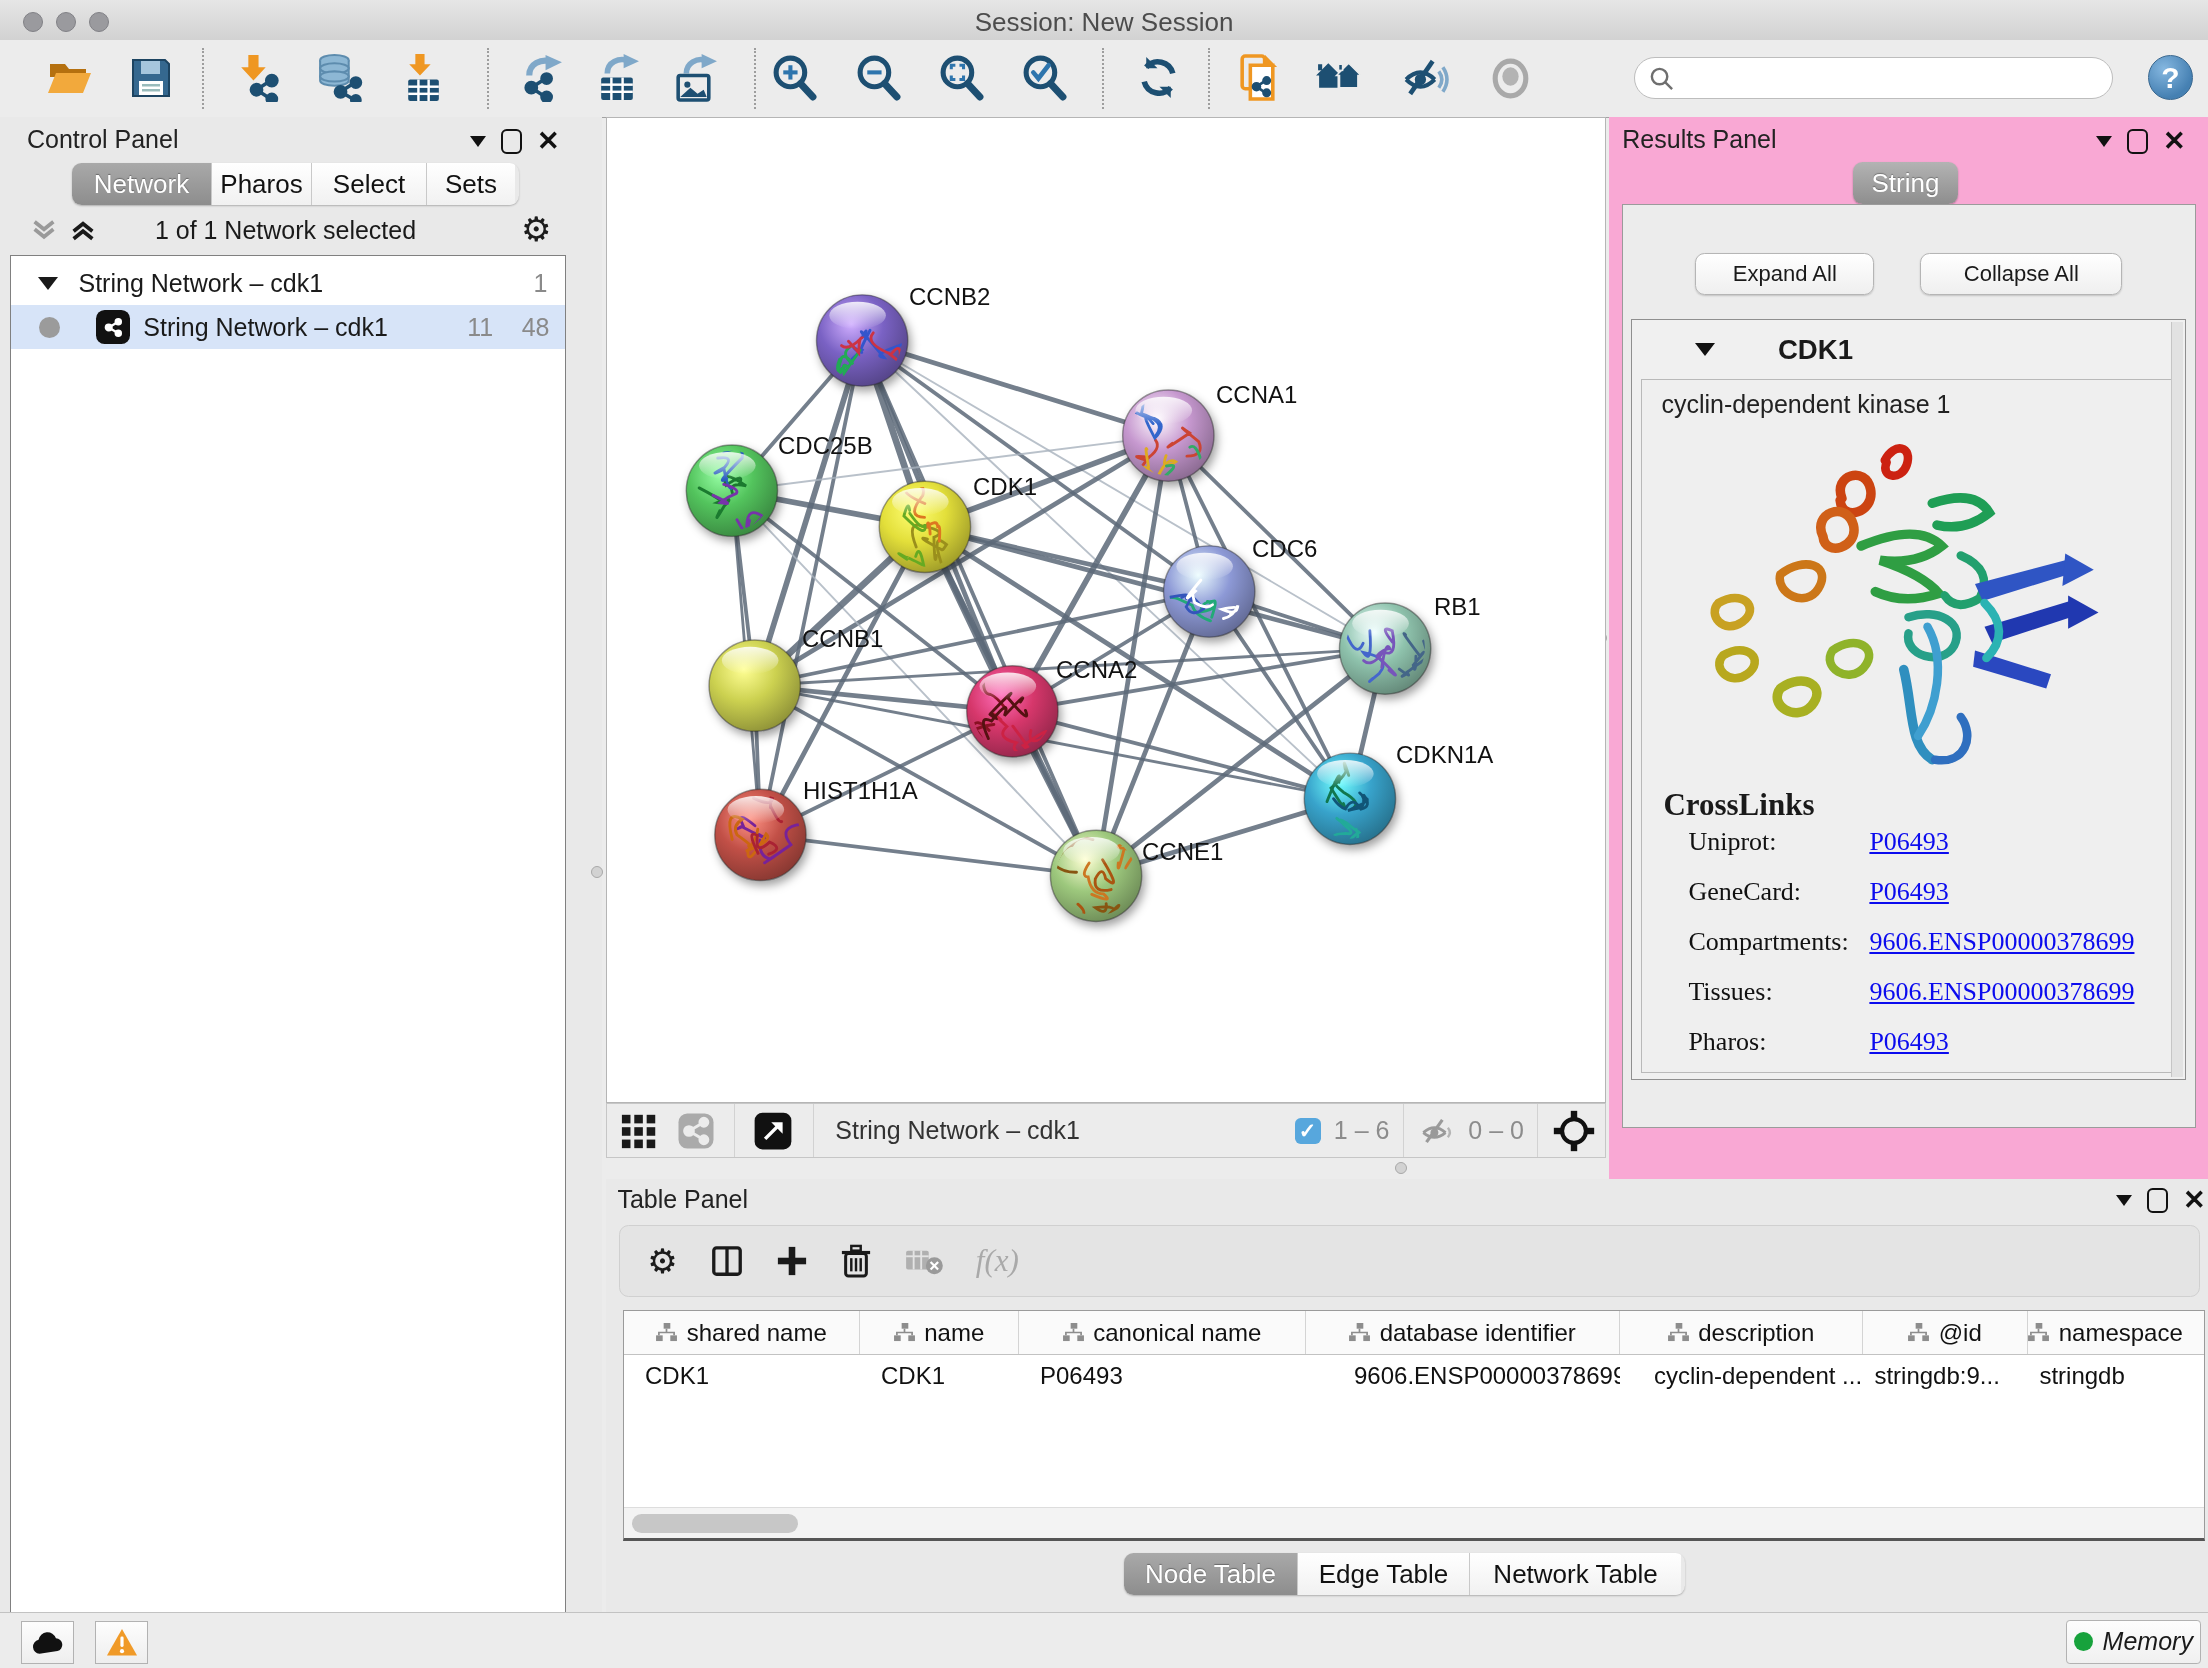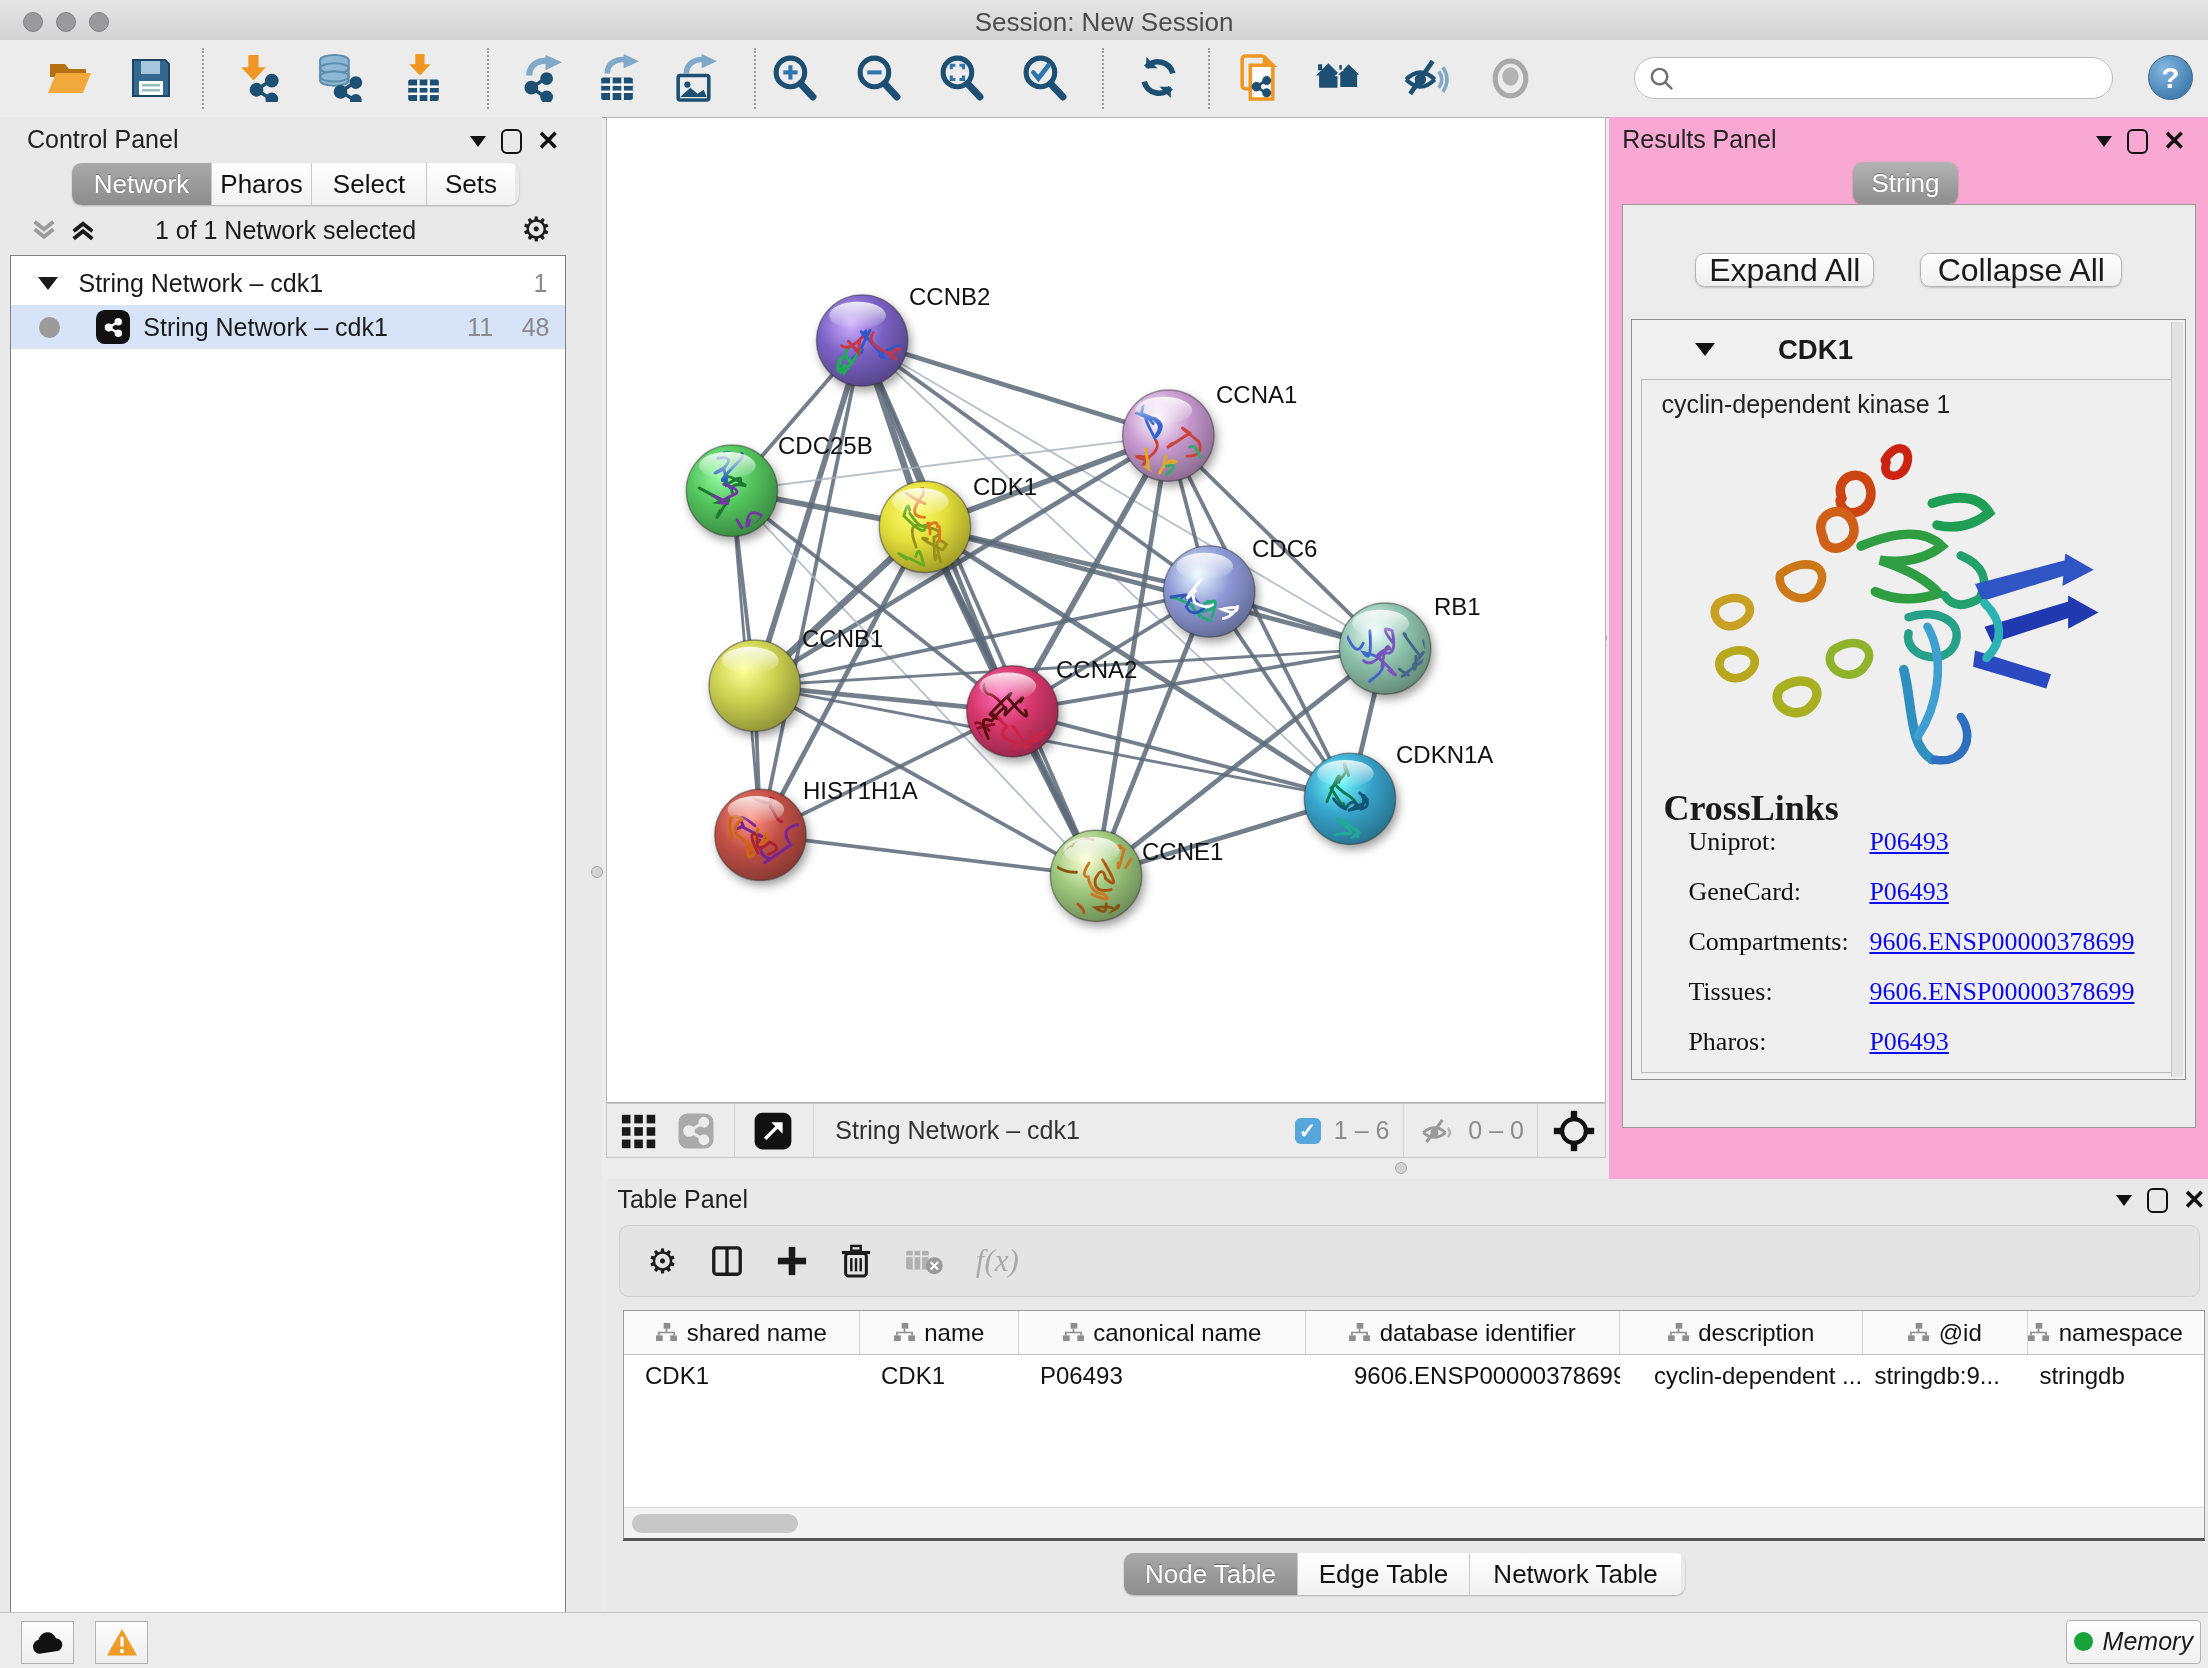--- a/index.html
+++ b/index.html
@@ -50,22 +50,22 @@
   .vsep{width:0;height:53px;border-left:1.9px solid #d2d2d2;}
   .gray-num{color:#8c8c8c;font-size:25px;}
   .chk{width:26px;height:26px;background:#57a7dd;border-radius:5.7px;color:#fff;font-size:21px;font-weight:bold;
      display:flex;align-items:center;justify-content:center;}
   
   .resultspanel{left:1609px;top:117px;width:599px;height:1495px;background:#f9a8d4;}
   .stringtab{left:244px;top:45px;width:105px;height:42px;border-radius:9.5px;
      background:linear-gradient(#b3b3b3,#8e8e8e);color:#fff;font-size:26px;display:flex;align-items:center;
      justify-content:center;box-shadow:0 1px 1.9px rgba(0,0,0,.3);text-shadow:0 -1px 1px rgba(0,0,0,.3);}
   .resouter{left:13.3px;top:87px;width:574px;height:924px;background:#ececec;border:1.9px solid #9b9b9b;box-sizing:border-box;}
-  .wbtn{height:34px;background:linear-gradient(#ffffff,#efefef);border:1.9px solid #b5b5b5;border-radius:9.5px;
-     font-size:32px;display:flex;align-items:center;justify-content:center;box-shadow:0 1px 1.9px rgba(0,0,0,.18);box-sizing:border-box;}
+  .wbtn{height:42px;background:linear-gradient(#ffffff,#efefef);border:1.9px solid #b5b5b5;border-radius:9.5px;
+     font-size:22px;display:flex;align-items:center;justify-content:center;box-shadow:0 1px 1.9px rgba(0,0,0,.18);box-sizing:border-box;}
   .rescard{left:7.6px;top:114px;width:555px;height:761px;background:#f0f0f0;border:1.9px solid #8f8f8f;box-sizing:border-box;}
   .resdesc{font-size:25px;color:#222;}
   .serif{font-family:"Liberation Serif",serif;}
   .link{color:#0b0bee;text-decoration:underline;font-family:"Liberation Serif",serif;font-size:26px;cursor:pointer;}
   .xlab{font-family:"Liberation Serif",serif;font-size:26px;color:#111;}
   
   .tablepanel{left:606px;top:1179px;width:1603px;height:433px;background:#e9e9e9;}
   .ttool{left:13.3px;top:46px;width:1581px;height:72px;background:#e4e4e4;border:1px solid #d0d0d0;border-radius:9.5px;
      display:flex;align-items:center;gap:32px;padding-left:27px;box-sizing:border-box;}
   .tablebox{left:17px;top:131px;width:1582px;height:231px;background:#fff;border:1.9px solid #9a9a9a;border-bottom:3.8px solid #555;box-sizing:border-box;}
@@ -760,21 +760,21 @@
             <g>
               <path d="M300 160 L395 135 L398 150 L308 178 z" fill="#2f55c4"></path>
               <path d="M395 128 L425 145 L392 162 z" fill="#2f55c4"></path>
               <path d="M310 205 L400 178 L404 194 L318 222 z" fill="#2038b0"></path>
               <path d="M398 172 L430 190 L398 207 z" fill="#2038b0"></path>
               <path d="M300 230 L380 255 L375 270 L298 247 z" fill="#2a48c0"></path>
               <path d="M310 180 C330 200 330 220 312 238" fill="none" stroke="#2bb3b3" stroke-width="9" stroke-linecap="round"></path>
             </g>
           </svg>
 
-          <div class="abs serif" style="left:21px;top:407px;font-size:36px;font-weight:bold">CrossLinks</div>
+          <div class="abs serif" style="left:21px;top:407px;font-size:31px;font-weight:bold">CrossLinks</div>
           <div class="abs" style="left:46px;top:447px;width:476px">
             <div style="display:flex;height:50px">
                 <span class="xlab" style="width:181px">Uniprot:</span>
                 <span class="link">P06493</span>
               </div>
             <div style="display:flex;height:50px">
                 <span class="xlab" style="width:181px">GeneCard:</span>
                 <span class="link">P06493</span>
               </div>
             <div style="display:flex;height:50px">

